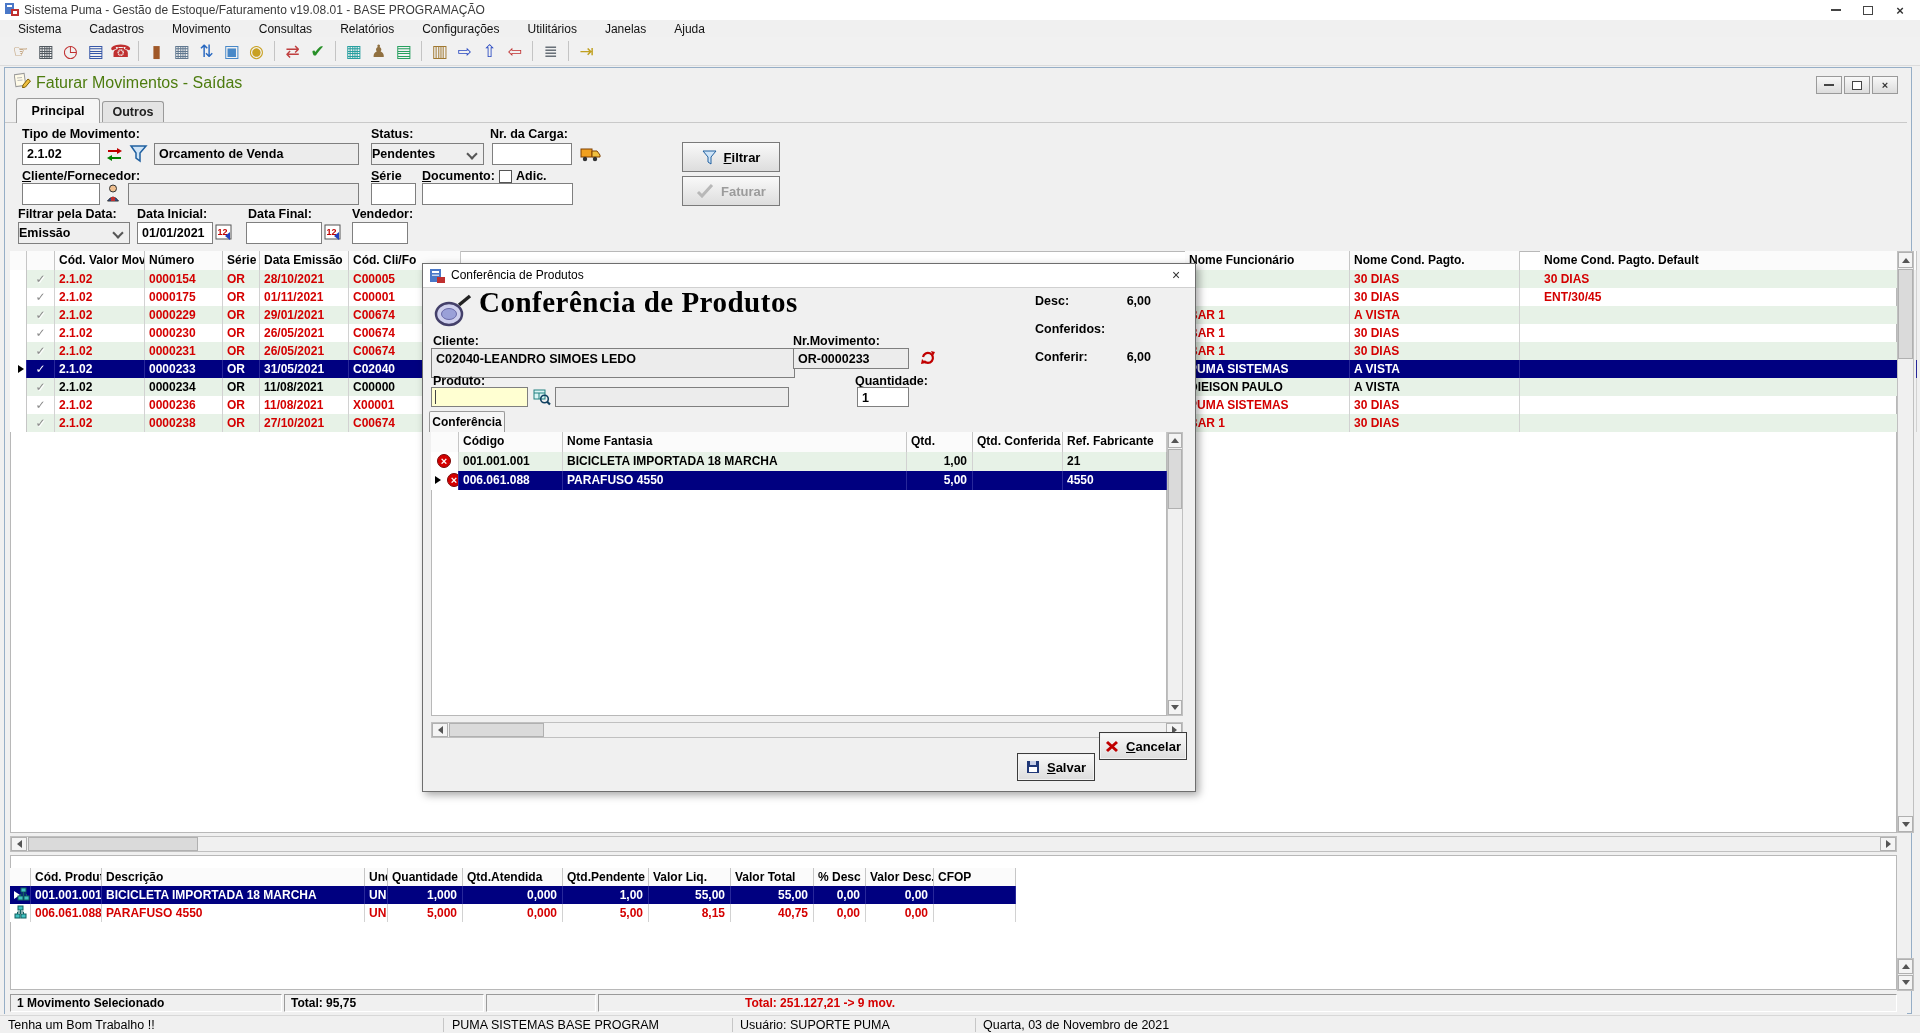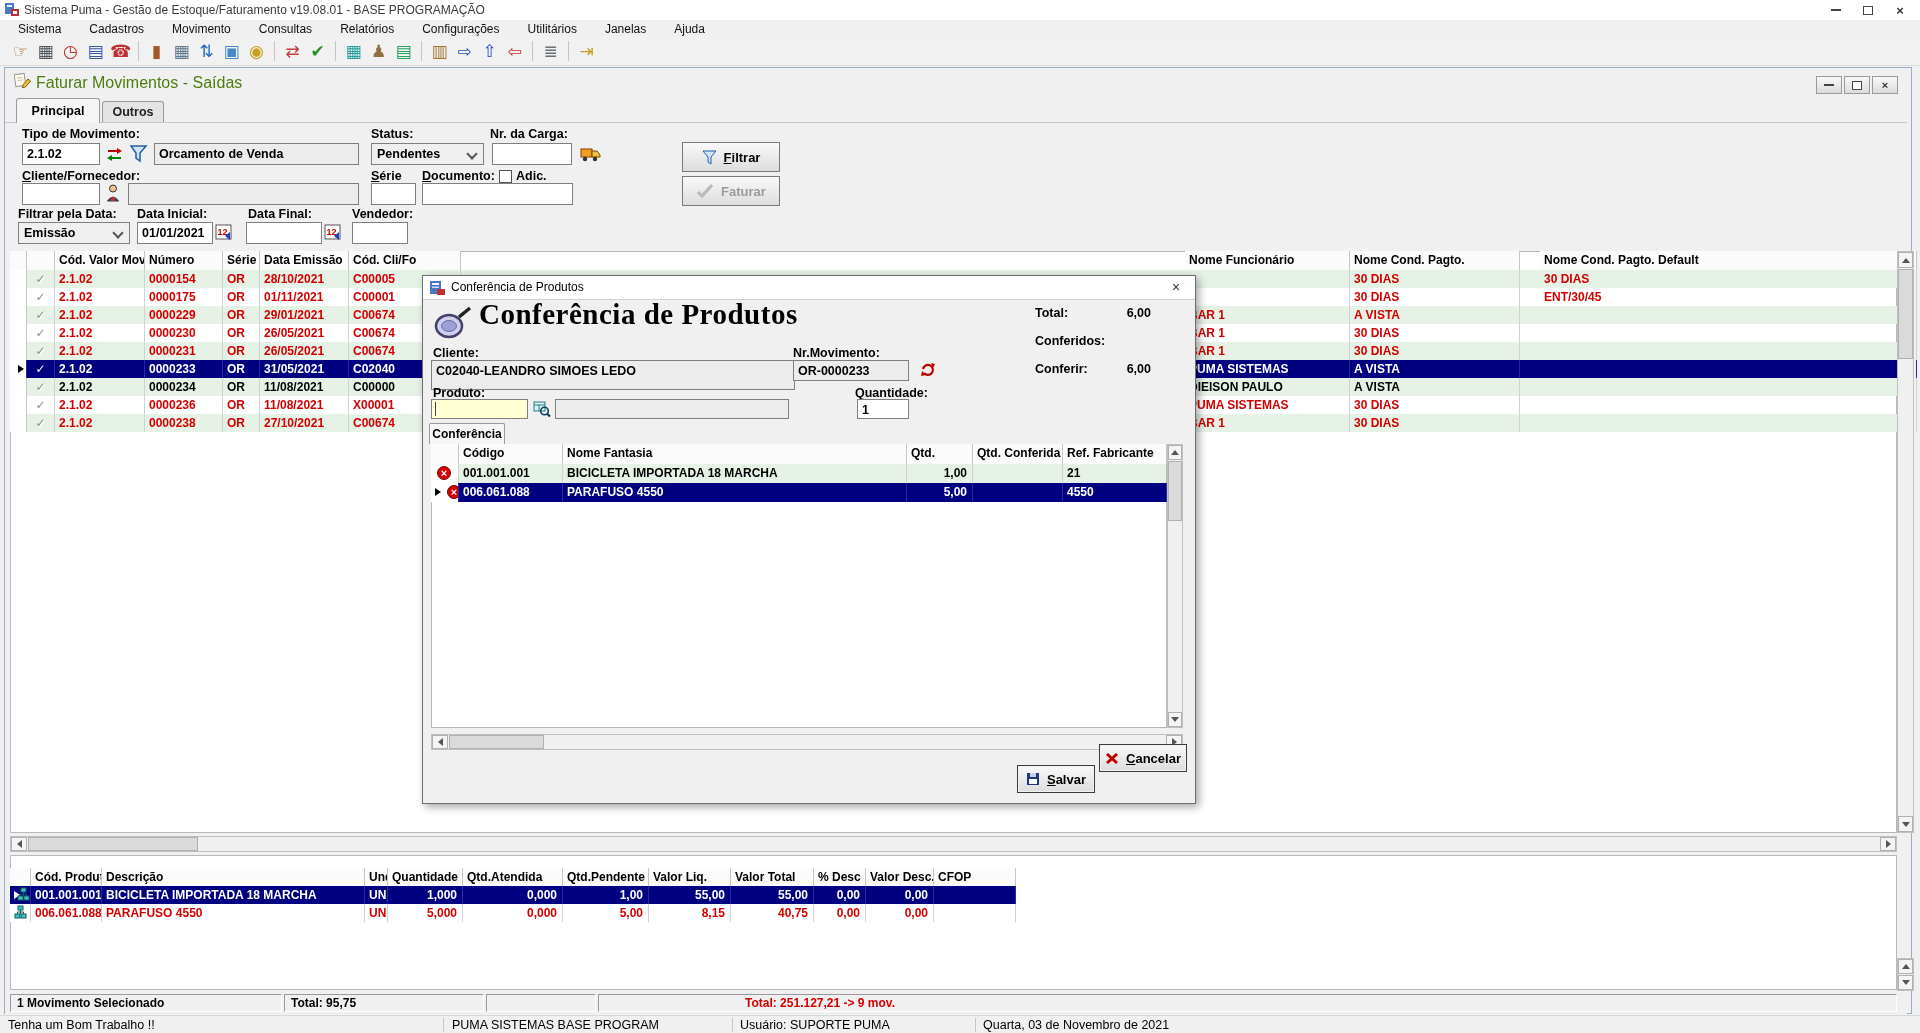--- a/index.html
+++ b/index.html
@@ -30,21 +30,21 @@
        text-align:center;font-weight:bold;font-size:12.5px;}
   .tab.on{background:#f5f5f5;z-index:3;}
   .tab.off{background:#e4e4e4;color:#222;}
   .lbl{font-weight:bold;font-size:12.5px;white-space:nowrap;}
   .uf{display:inline-block;}
   .uf::first-letter{text-decoration:underline;}
   .fld{box-sizing:border-box;border:1px solid #7f7f7f;background:#fff;font-weight:bold;font-size:12.5px;
        line-height:20px;padding-left:4px;overflow:hidden;white-space:nowrap;}
   .fld-ro{background:#ececec;}
   .combo{box-sizing:border-box;border:1px solid #7f7f7f;background:#efefef;font-weight:bold;font-size:12.5px;
-         line-height:20px;padding-left:5px;}
+         line-height:20px;}
   .chev{position:absolute;right:7px;top:6px;width:6px;height:6px;border-right:2px solid #555;border-bottom:2px solid #555;
         transform:rotate(45deg);}
   .chk-box{width:13px;height:13px;background:#fff;border:1px solid #555;box-sizing:border-box;}
   .btn{box-sizing:border-box;background:linear-gradient(#f9f9f9,#dddddd);border:1px solid #7a7a7a;
        display:flex;align-items:center;justify-content:center;gap:7px;font-weight:bold;font-size:13px;}
   .btn.dark{border:1px solid #3c3c3c;box-shadow:inset 0 0 0 1px #f2f2f2;}
   .btn.dis{color:#9b9b9b;}
   
   .pane-white{background:#fff;border:1px solid #b8b8b8;box-sizing:border-box;}
   .cell{position:absolute;top:0;height:100%;line-height:18px;font-weight:bold;font-size:12px;
@@ -87,21 +87,21 @@
   .tri-dn{width:0;height:0;border-left:4px solid transparent;border-right:4px solid transparent;border-top:5px solid #555;}
   .tri-lf{width:0;height:0;border-top:4px solid transparent;border-bottom:4px solid transparent;border-right:5px solid #555;}
   .tri-rt{width:0;height:0;border-top:4px solid transparent;border-bottom:4px solid transparent;border-left:5px solid #555;}
   
   .panel{position:absolute;top:2px;height:18px;border:1px solid;border-color:#9a9a9a #ffffff #ffffff #9a9a9a;
          line-height:17px;font-weight:bold;font-size:12px;padding-left:6px;box-sizing:border-box;overflow:hidden;white-space:nowrap;}
   .appstatus{left:0;top:1015px;width:1920px;height:18px;background:#f0f0f0;border-top:1px solid #d8d8d8;font-size:12.5px;}
   .st-sep{position:absolute;top:2px;width:1px;height:14px;background:#c6c6c6;}
   
   .modal{left:422px;top:263px;width:772px;height:527px;background:#f0f0f0;border:1px solid #6e6e6e;
-         box-shadow:3px 3px 8px rgba(0,0,0,.35);z-index:10;margin-top:12px;}
+         box-shadow:3px 3px 8px rgba(0,0,0,.35);z-index:10;}
   .modal-title{position:absolute;left:0;top:0;width:100%;height:24px;background:#ffffff;border-bottom:1px solid #d0d0d0;box-sizing:border-box;}
   .big-title{font-family:"Liberation Serif",serif;font-weight:bold;font-size:29px;letter-spacing:.5px;color:#000;}
   .mtab{box-sizing:border-box;border:1px solid #9a9a9a;border-bottom:none;background:#f5f5f5;
         font-weight:bold;font-size:12px;text-align:center;line-height:20px;border-radius:2px 2px 0 0;}
 </style>
 </head>
 <body>
 
 <div class="app">
 
@@ -505,21 +505,21 @@
     <span class="abs lbl" style="left:10px;top:70px">Cliente:</span>
     <div class="abs fld fld-ro" style="left:8px;top:84px;width:364px;height:30px">C02040-LEANDRO SIMOES LEDO</div>
     <span class="abs lbl" style="left:370px;top:70px">Nr.Movimento:</span>
     <div class="abs fld fld-ro" style="left:370px;top:84px;width:116px;height:21px">OR-0000233</div>
     <svg class="abs" style="left:496px;top:85px" width="18" height="17">
       <path d="M4 8 a5 5 0 1 1 1 4" fill="none" stroke="#c00000" stroke-width="2.2"></path>
       <path d="M2 15 l5 -1 -4 -4 z" fill="#c00000"></path>
       <path d="M12 2 l4 1 -2 4 z" fill="#c00000"></path>
     </svg>
 
-    <span class="abs lbl" style="left:612px;top:30px">Total:</span>
+    <span class="abs lbl" style="left:612px;top:30px">Desc:</span>
     <span class="abs lbl" style="left:668px;top:30px;width:60px;text-align:right;display:inline-block">6,00</span>
     <span class="abs lbl" style="left:612px;top:58px">Conferidos:</span>
     <span class="abs lbl" style="left:668px;top:58px;width:60px;text-align:right;display:inline-block"></span>
     <span class="abs lbl" style="left:612px;top:86px">Conferir:</span>
     <span class="abs lbl" style="left:668px;top:86px;width:60px;text-align:right;display:inline-block">6,00</span>
 
     <span class="abs lbl" style="left:10px;top:110px">Produto:</span>
     <div class="abs fld" style="left:8px;top:123px;width:97px;height:20px;background:#ffffd2"></div>
     <span class="abs" style="left:12px;top:126px;width:1px;height:14px;background:#444"></span>
     <svg class="abs" style="left:110px;top:124px" width="18" height="18">

